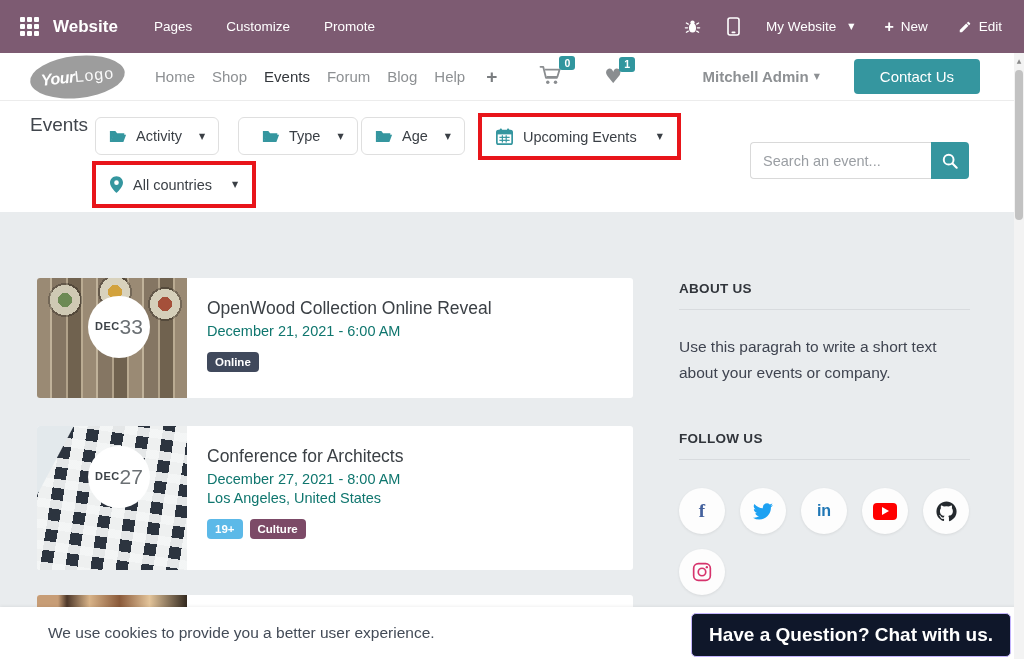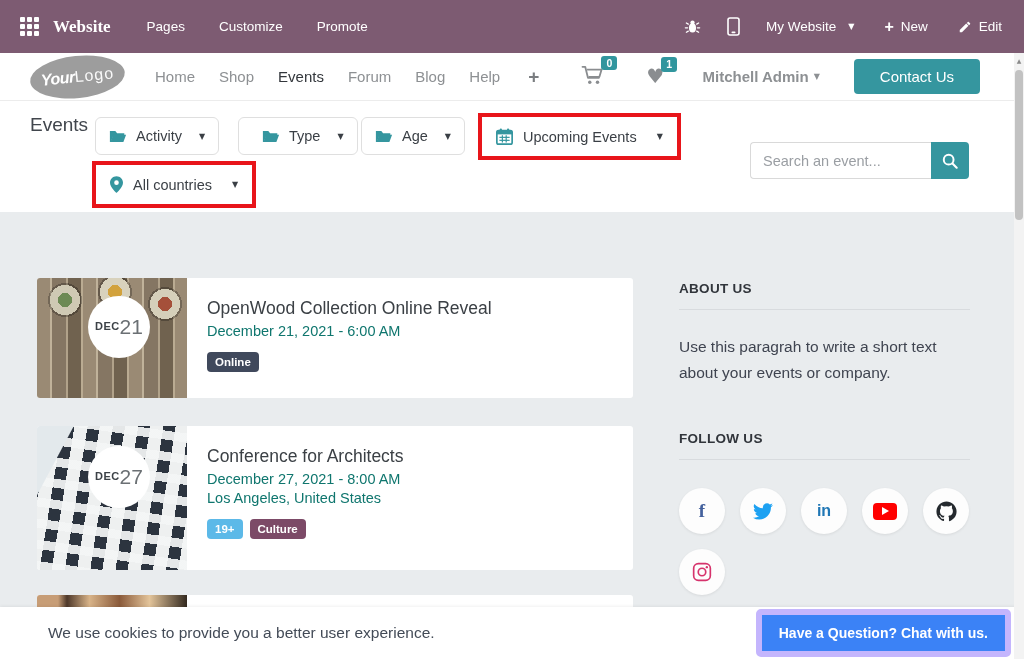--- a/index.html
+++ b/index.html
@@ -6,38 +6,38 @@
   html,body { width:1024px; height:659px; overflow:hidden;
     font-family:"Liberation Sans", sans-serif; background:#fff; }
   .uni { font-family:"DejaVu Sans", sans-serif; }
 
   
   .topbar { height:53px; background:#7d5b72; display:flex; align-items:center;
     color:#fff; padding:0 16px; position:relative; z-index:30; }
   .grid-icon { width:19px; height:19px; display:grid; grid-template-columns:repeat(3,5px);
     grid-template-rows:repeat(3,5px); gap:2px; margin:0 14px 0 4px; cursor:pointer; }
   .grid-icon span { background:#fff; border-radius:1px; }
-  .topbar .brand { font-size:17px; font-weight:bold; margin-right:36px;font-family:Liberation Serif, serif; }
+  .topbar .brand { font-size:17px; font-weight:bold; margin-right:36px; }
   .topbar .menu { font-size:13.5px; margin-right:34px; cursor:pointer; }
   .topbar .spacer { flex:1; }
   .topbar .sysicon { margin-right:26px; cursor:pointer; display:flex; align-items:center; }
   .topbar .right-item { font-size:13.5px; margin-right:30px; cursor:pointer;
     display:flex; align-items:center; gap:7px; }
   .caret { font-size:8px; margin-left:5px; }
   .plus-glyph { font-size:16px; font-weight:bold; }
 
   
   .navbar { height:48px; background:#fff; display:flex; align-items:center;
     padding:0 30px; border-bottom:1px solid #ececec; position:relative; z-index:20; }
   .logo { width:95px; height:42px; background:#9d9d9d; border-radius:50%;
     transform:rotate(-6deg); display:flex; align-items:center; justify-content:center;
     color:#fff; margin-right:30px; cursor:pointer; flex:none; }
   .logo b { font-size:16px; font-style:italic; letter-spacing:-.5px; }
   .logo i { font-size:16px; font-style:normal; font-weight:300; letter-spacing:1px; opacity:.95; }
-  .nav-links { display:flex; align-items:center; gap:24px; font-size:15px; color:#8d9093; }
+  .nav-links { display:flex; align-items:center; gap:17px; font-size:15px; color:#8d9093; }
   .nav-links .lnk { cursor:pointer; }
   .nav-links .active { color:#33373c; font-weight:500; }
   .nav-plus { color:#7a7d80; font-size:19px; font-weight:bold; margin-left:4px; cursor:pointer; }
   .icon-badge-wrap { position:relative; margin-left:42px; cursor:pointer; }
   .count-badge { position:absolute; top:-9px; right:-13px; background:#31969e; color:#fff;
     font-size:10.5px; font-weight:bold; border-radius:3px; padding:2px 5px; line-height:1; }
   .heart-glyph { color:#8a8d90; font-size:20px; line-height:1; }
   .user-menu { margin-left:auto; font-size:15px; font-weight:bold; color:#8d9093;
     display:flex; align-items:center; cursor:pointer; }
   .btn-contact { background:#35969f; color:#fff; font-size:15px; border:none;
@@ -108,22 +108,22 @@
   .li-in { color:#2077b5; font-size:16px; font-weight:bold; }
   .yt-box { width:24px; height:17px; background:#f00; border-radius:4px; display:flex;
     align-items:center; justify-content:center; }
   .yt-tri { width:0; height:0; border-left:7px solid #fff; border-top:4.5px solid transparent;
     border-bottom:4.5px solid transparent; }
 
   
   .cookiebar { position:absolute; left:0; bottom:0; width:1024px; height:52px; background:#fff;
     box-shadow:0 -1px 3px rgba(0,0,0,.06); display:flex; align-items:center; z-index:40; }
   .cookiebar span { margin-left:48px; font-size:15.5px; color:#434b57; }
-  .chat-btn { position:absolute; right:13px; bottom:2px; background:#3b82f6; color:#fff;
-    border:6px solid #c4b5fd; border-radius:5px; font-size:14px; font-weight:bold;
+  .chat-btn { position:absolute; right:13px; bottom:2px; background:#0f172a; color:#fff;
+    border:1px solid #c4b5fd; border-radius:5px; font-size:19px; font-weight:bold;
     padding:10px 17px; cursor:pointer; z-index:50; font-family:"Liberation Sans", sans-serif; }
 
   
   .scrollbar { position:absolute; right:0; top:53px; width:10px; height:606px;
     background:#f3f3f3; z-index:60; }
   .scroll-up { height:14px; display:flex; align-items:center; justify-content:center;
     font-size:6px; color:#8a8a8a; cursor:pointer; }
   .scroll-thumb { position:absolute; top:17px; left:1px; width:8px; height:150px;
     background:#c2c2c2; border-radius:4px; cursor:grab; }
 </style>
@@ -284,21 +284,21 @@
     </button>
   </div>
 </div>
 
 <div class="content">
 
   <div class="card" style="top:66px; height:120px;">
     <div class="card-img img-wood">
       <div class="date-circle" style="top:18px;">
         <span class="date-mon">DEC</span>
-        <span class="date-day">21</span>
+        <span class="date-day">33</span>
       </div>
     </div>
     <div class="card-body">
       <div class="card-title">OpenWood Collection Online Reveal</div>
       <div class="card-line">December 21, 2021 - 6:00 AM</div>
       <div class="tagrow">
         <span class="tag tag-online">Online</span>
       </div>
     </div>
   </div>

